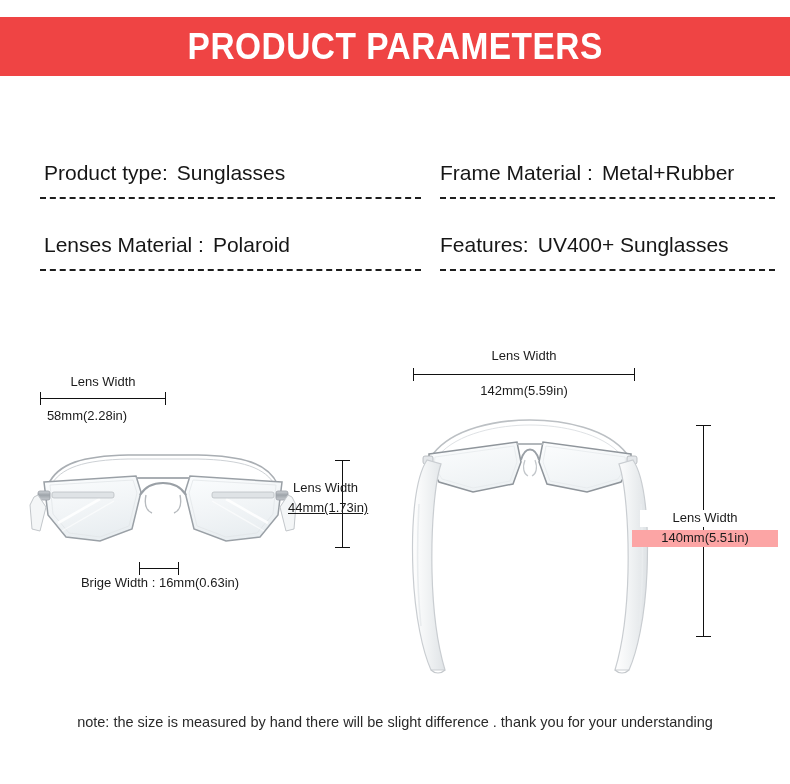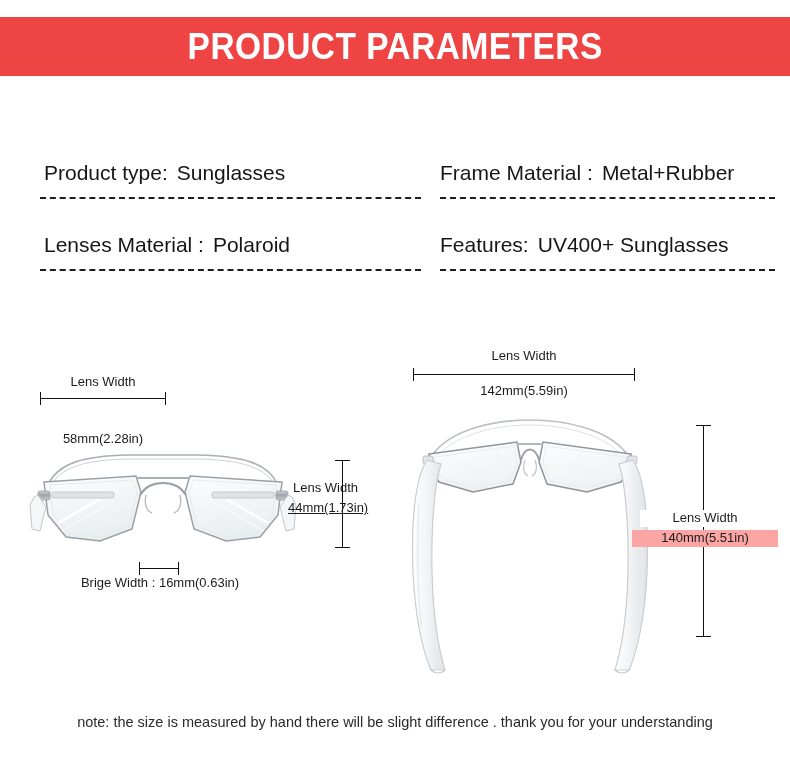--- a/index.html
+++ b/index.html
@@ -188,21 +188,21 @@
 </div>
 
 <div id="diagram-area">
 
   <div class="dim-label center" style="left:40px; top:44px; width:126px;">Lens Width</div>
   <div class="dim-h" style="left:40px; top:62px; width:126px;">
     <div class="bar"></div>
       <div class="cap start"></div>
       <div class="cap end"></div>
   </div>
-  <div class="dim-label center" style="left:26px; top:78px; width:154px;margin-top:23px;">58mm(2.28in)</div>
+  <div class="dim-label center" style="left:10px; top:78px; width:154px;">58mm(2.28in)</div>
 
   <div style="position:absolute; left:28px; top:115px; width:270px; height:125px;">
     <svg class="glasses-svg" width="270" height="125" viewBox="0 0 270 125" xmlns="http://www.w3.org/2000/svg">
       <defs>
         <linearGradient id="lensGrad" x1="0" y1="0" x2="0.3" y2="1">
           <stop offset="0%" stop-color="#fbfdfe"></stop>
           <stop offset="55%" stop-color="#f2f5f7"></stop>
           <stop offset="100%" stop-color="#e9eef1"></stop>
         </linearGradient>
         <linearGradient id="metalGrad" x1="0" y1="0" x2="0" y2="1">

